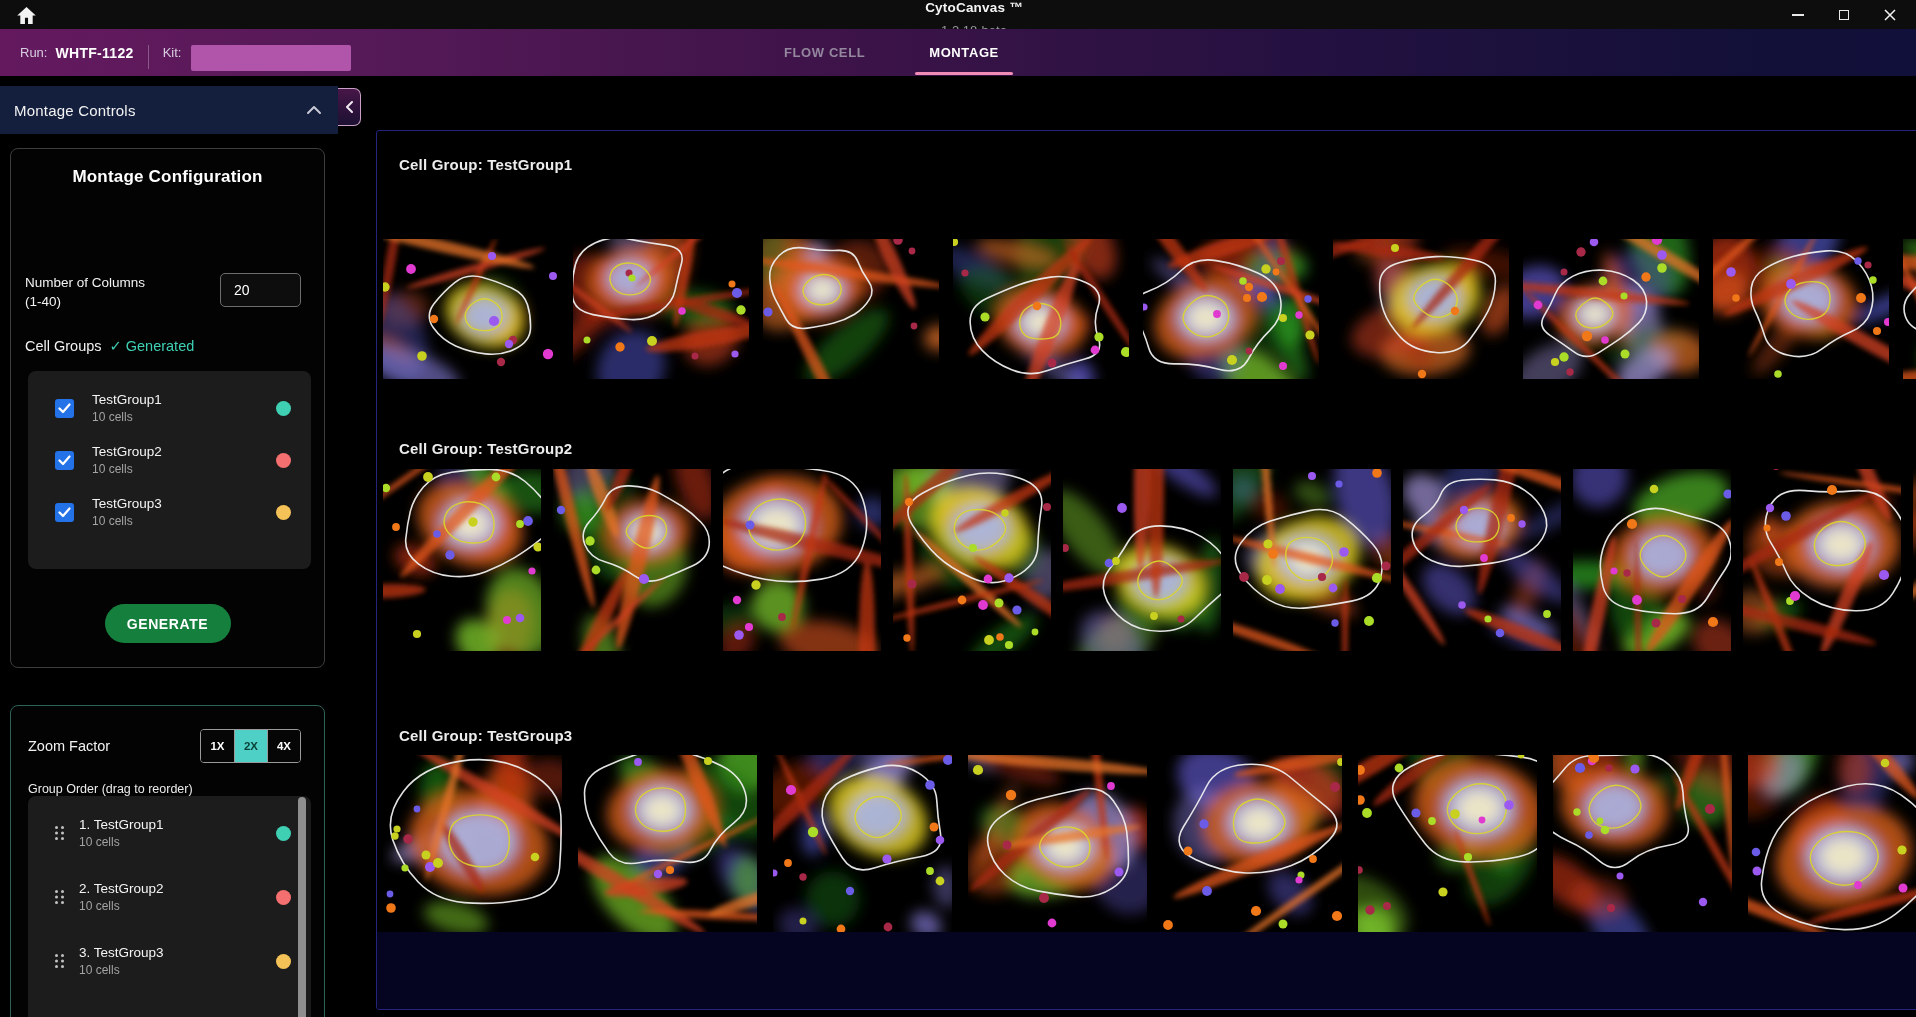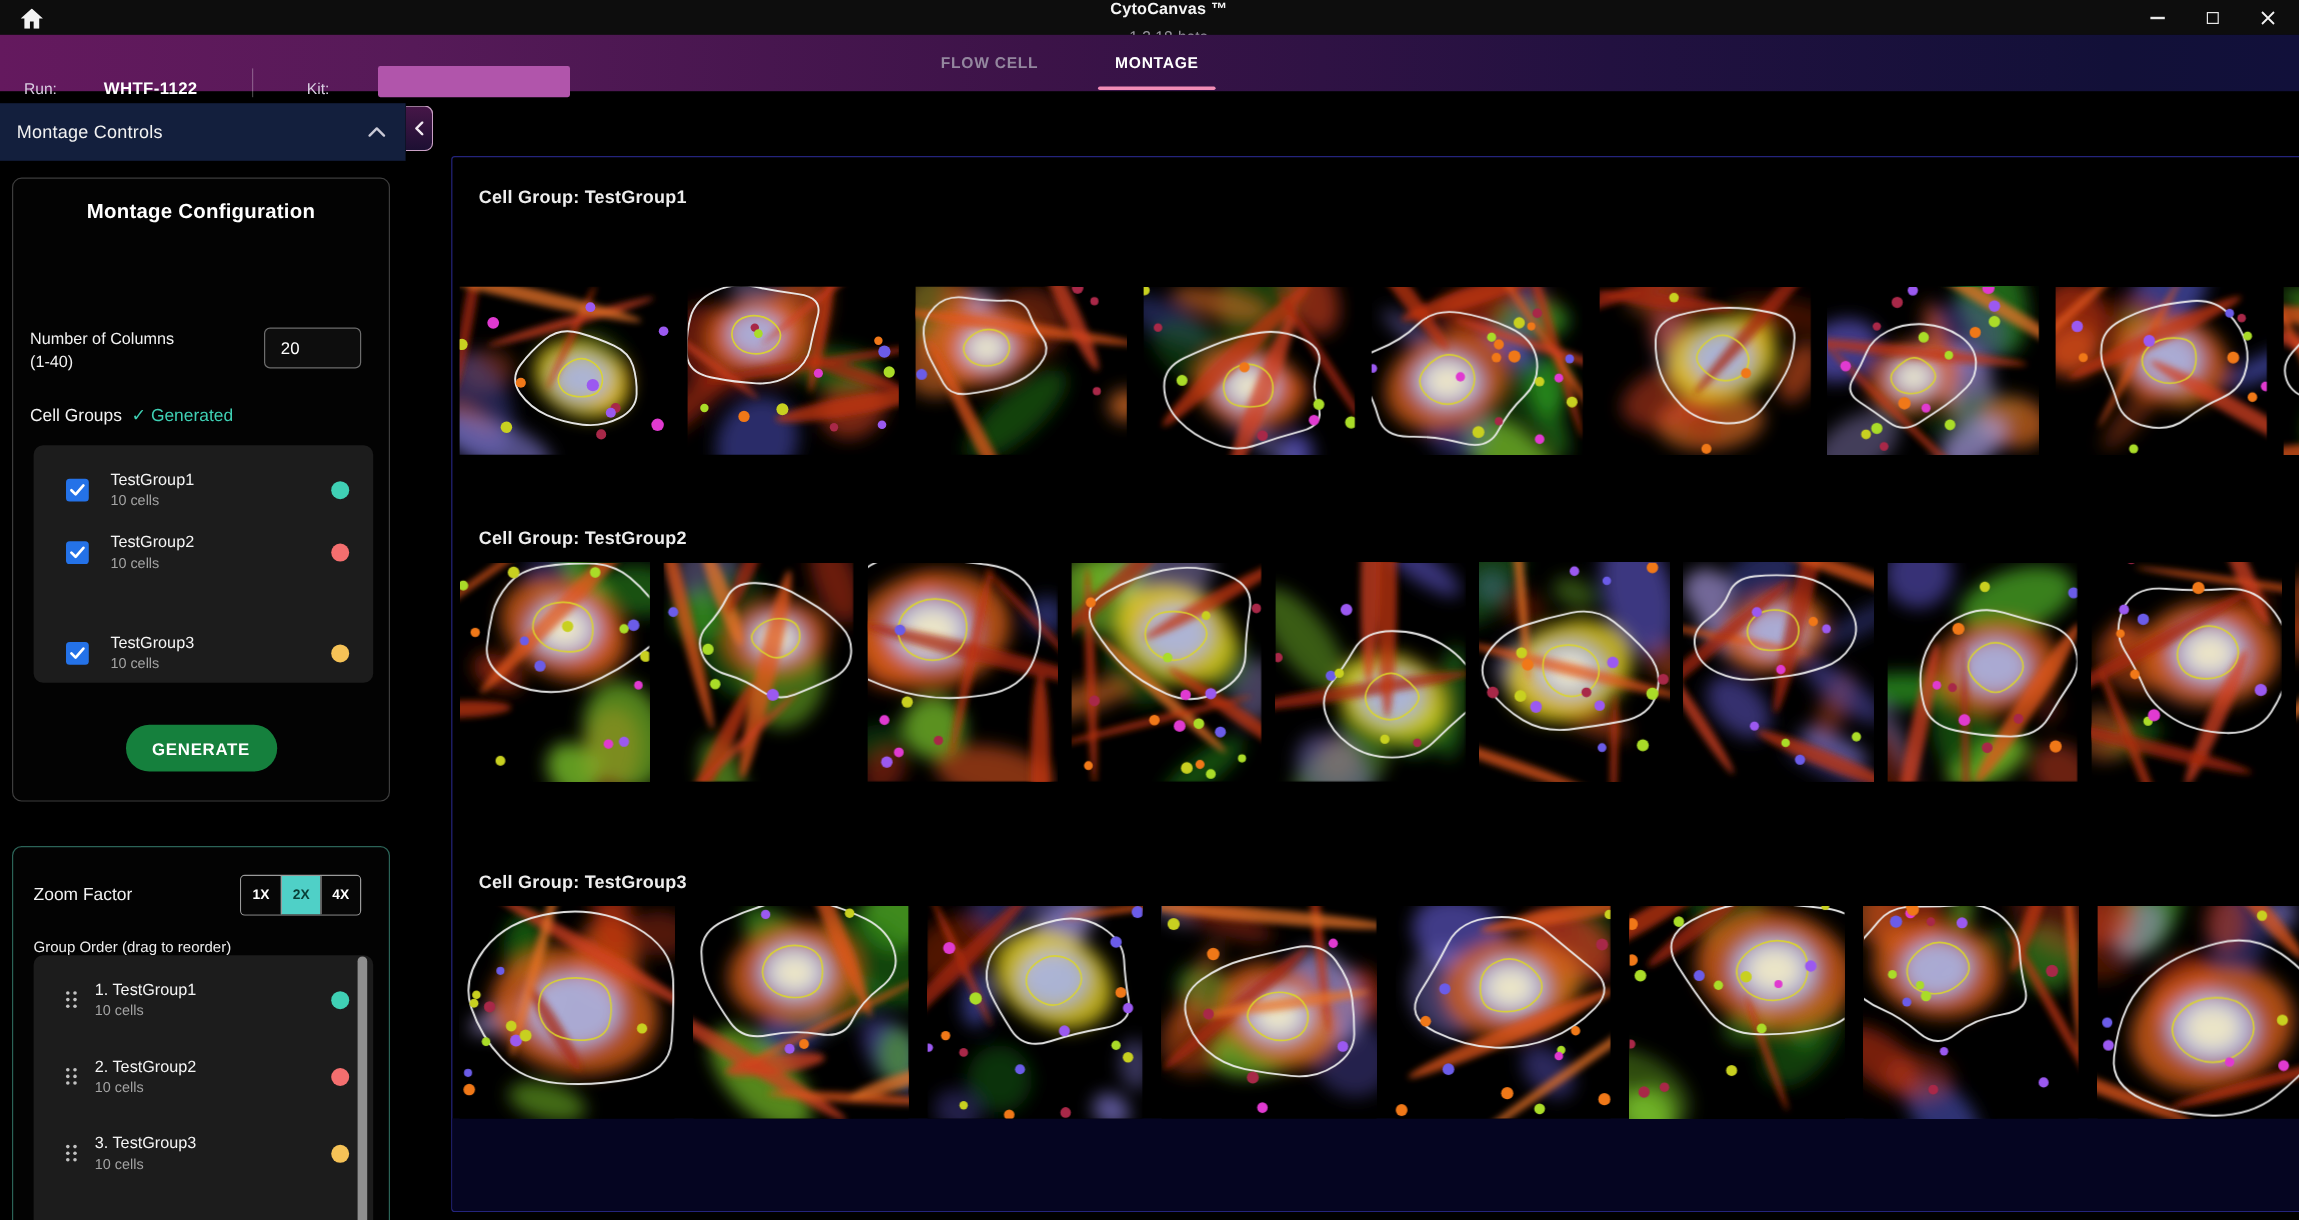--- a/index.html
+++ b/index.html
@@ -17,21 +17,21 @@
   .tb-version { font-size:13px; color:#9a98a0; }
   .win-controls { position:absolute; right:8px; top:0; height:29px; display:flex; align-items:center; gap:26px; padding-right:8px; }
   .win-btn { width:20px; height:20px; display:flex; align-items:center; justify-content:center; cursor:pointer; }
   .ic-min { width:12px; height:2px; background:#e8e8e8; }
   .ic-max { width:10px; height:10px; border:1.6px solid #e8e8e8; }
   
   .header {
     position:absolute; left:0; top:29px; width:1916px; height:47px;
     background:linear-gradient(90deg,#64195e 0%,#561a58 18%,#3c1348 45%,#221140 70%,#121038 92%,#11103a 100%);
   }
-  .hdr-left { position:absolute; left:20px; top:5px; height:47px; display:flex; align-items:flex-end;gap:31px; }
+  .hdr-left { position:absolute; left:20px; top:16px; height:47px; display:flex; align-items:flex-start; }
   .run-label,.kit-label { font-size:13px; color:#d9cfe2; }
   .run-value { font-size:14px; font-weight:700; color:#ffffff; margin-left:8px; letter-spacing:0.3px; }
   .hdr-divider { width:1px; height:24px; background:rgba(255,255,255,0.28); margin:0 14px; }
   .kit-box { width:160px; height:26px; background:#b155ab; border-radius:2px; margin-left:10px; }
   .tabs { position:absolute; left:770px; top:0; height:47px; display:flex; align-items:stretch; gap:36px; }
   .tab { display:flex; align-items:center; font-size:13px; font-weight:700; letter-spacing:0.6px; color:#94879f; cursor:pointer; position:relative; padding:0 14px; }
   .tab.active { color:#ffffff; }
   .tab.active::after { content:""; position:absolute; left:0; right:0; bottom:1px; height:3px; background:#f18cb6; border-radius:2px; }
   .hdr-right { position:absolute; right:16px; top:0; height:47px; display:flex; align-items:center; }
   .pill-muted {
@@ -207,21 +207,21 @@
             <svg width="13" height="11" viewBox="0 0 13 11">
               <path d="M1.5 5.5 L5 9 L11.5 1.5" fill="none" stroke="#fff" stroke-width="2.2" stroke-linecap="round" stroke-linejoin="round"></path>
             </svg>
           </div>
         <div class="grp-text">
             <span class="grp-name">TestGroup2</span>
             <span class="grp-cells">10 cells</span>
           </div>
         <div class="grp-dot" style="background-color: rgb(244, 111, 111);"></div>
       </div>
-      <div class="group-row" style="top:118px;margin-top:32px;">
+      <div class="group-row" style="top:118px;">
         <div class="chk">
             <svg width="13" height="11" viewBox="0 0 13 11">
               <path d="M1.5 5.5 L5 9 L11.5 1.5" fill="none" stroke="#fff" stroke-width="2.2" stroke-linecap="round" stroke-linejoin="round"></path>
             </svg>
           </div>
         <div class="grp-text">
             <span class="grp-name">TestGroup3</span>
             <span class="grp-cells">10 cells</span>
           </div>
         <div class="grp-dot" style="background-color: rgb(245, 194, 87);"></div>

